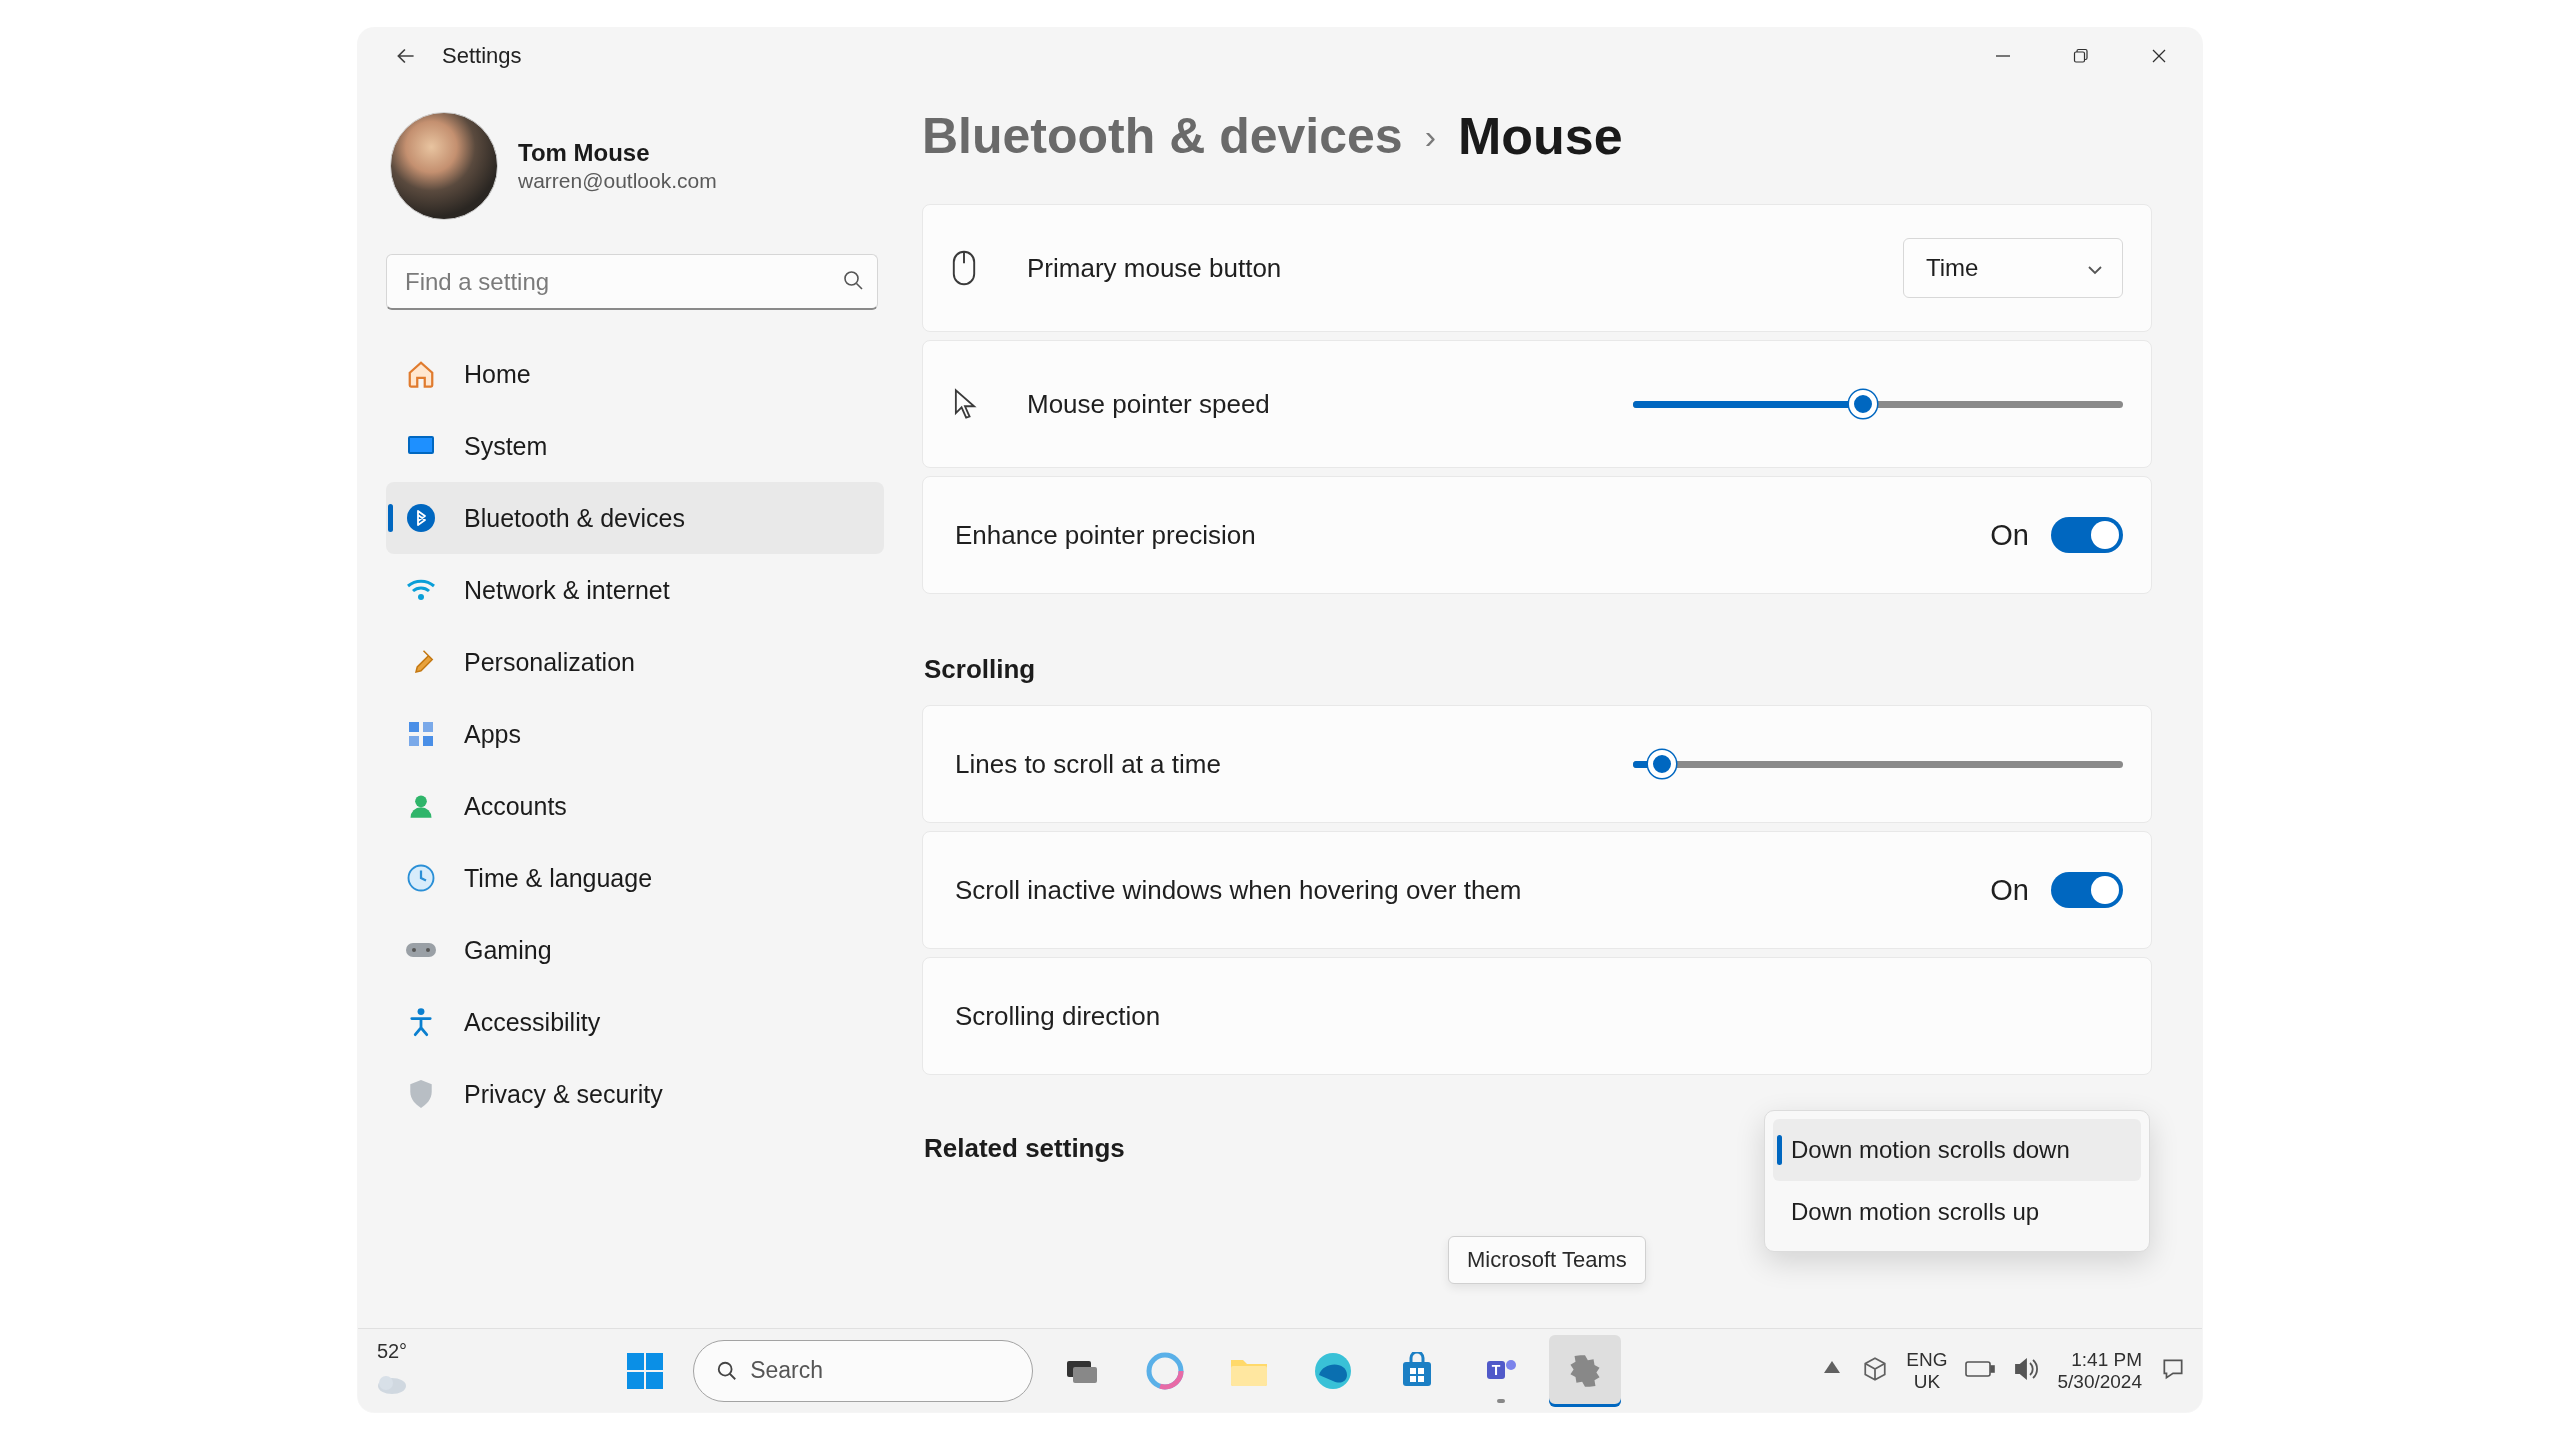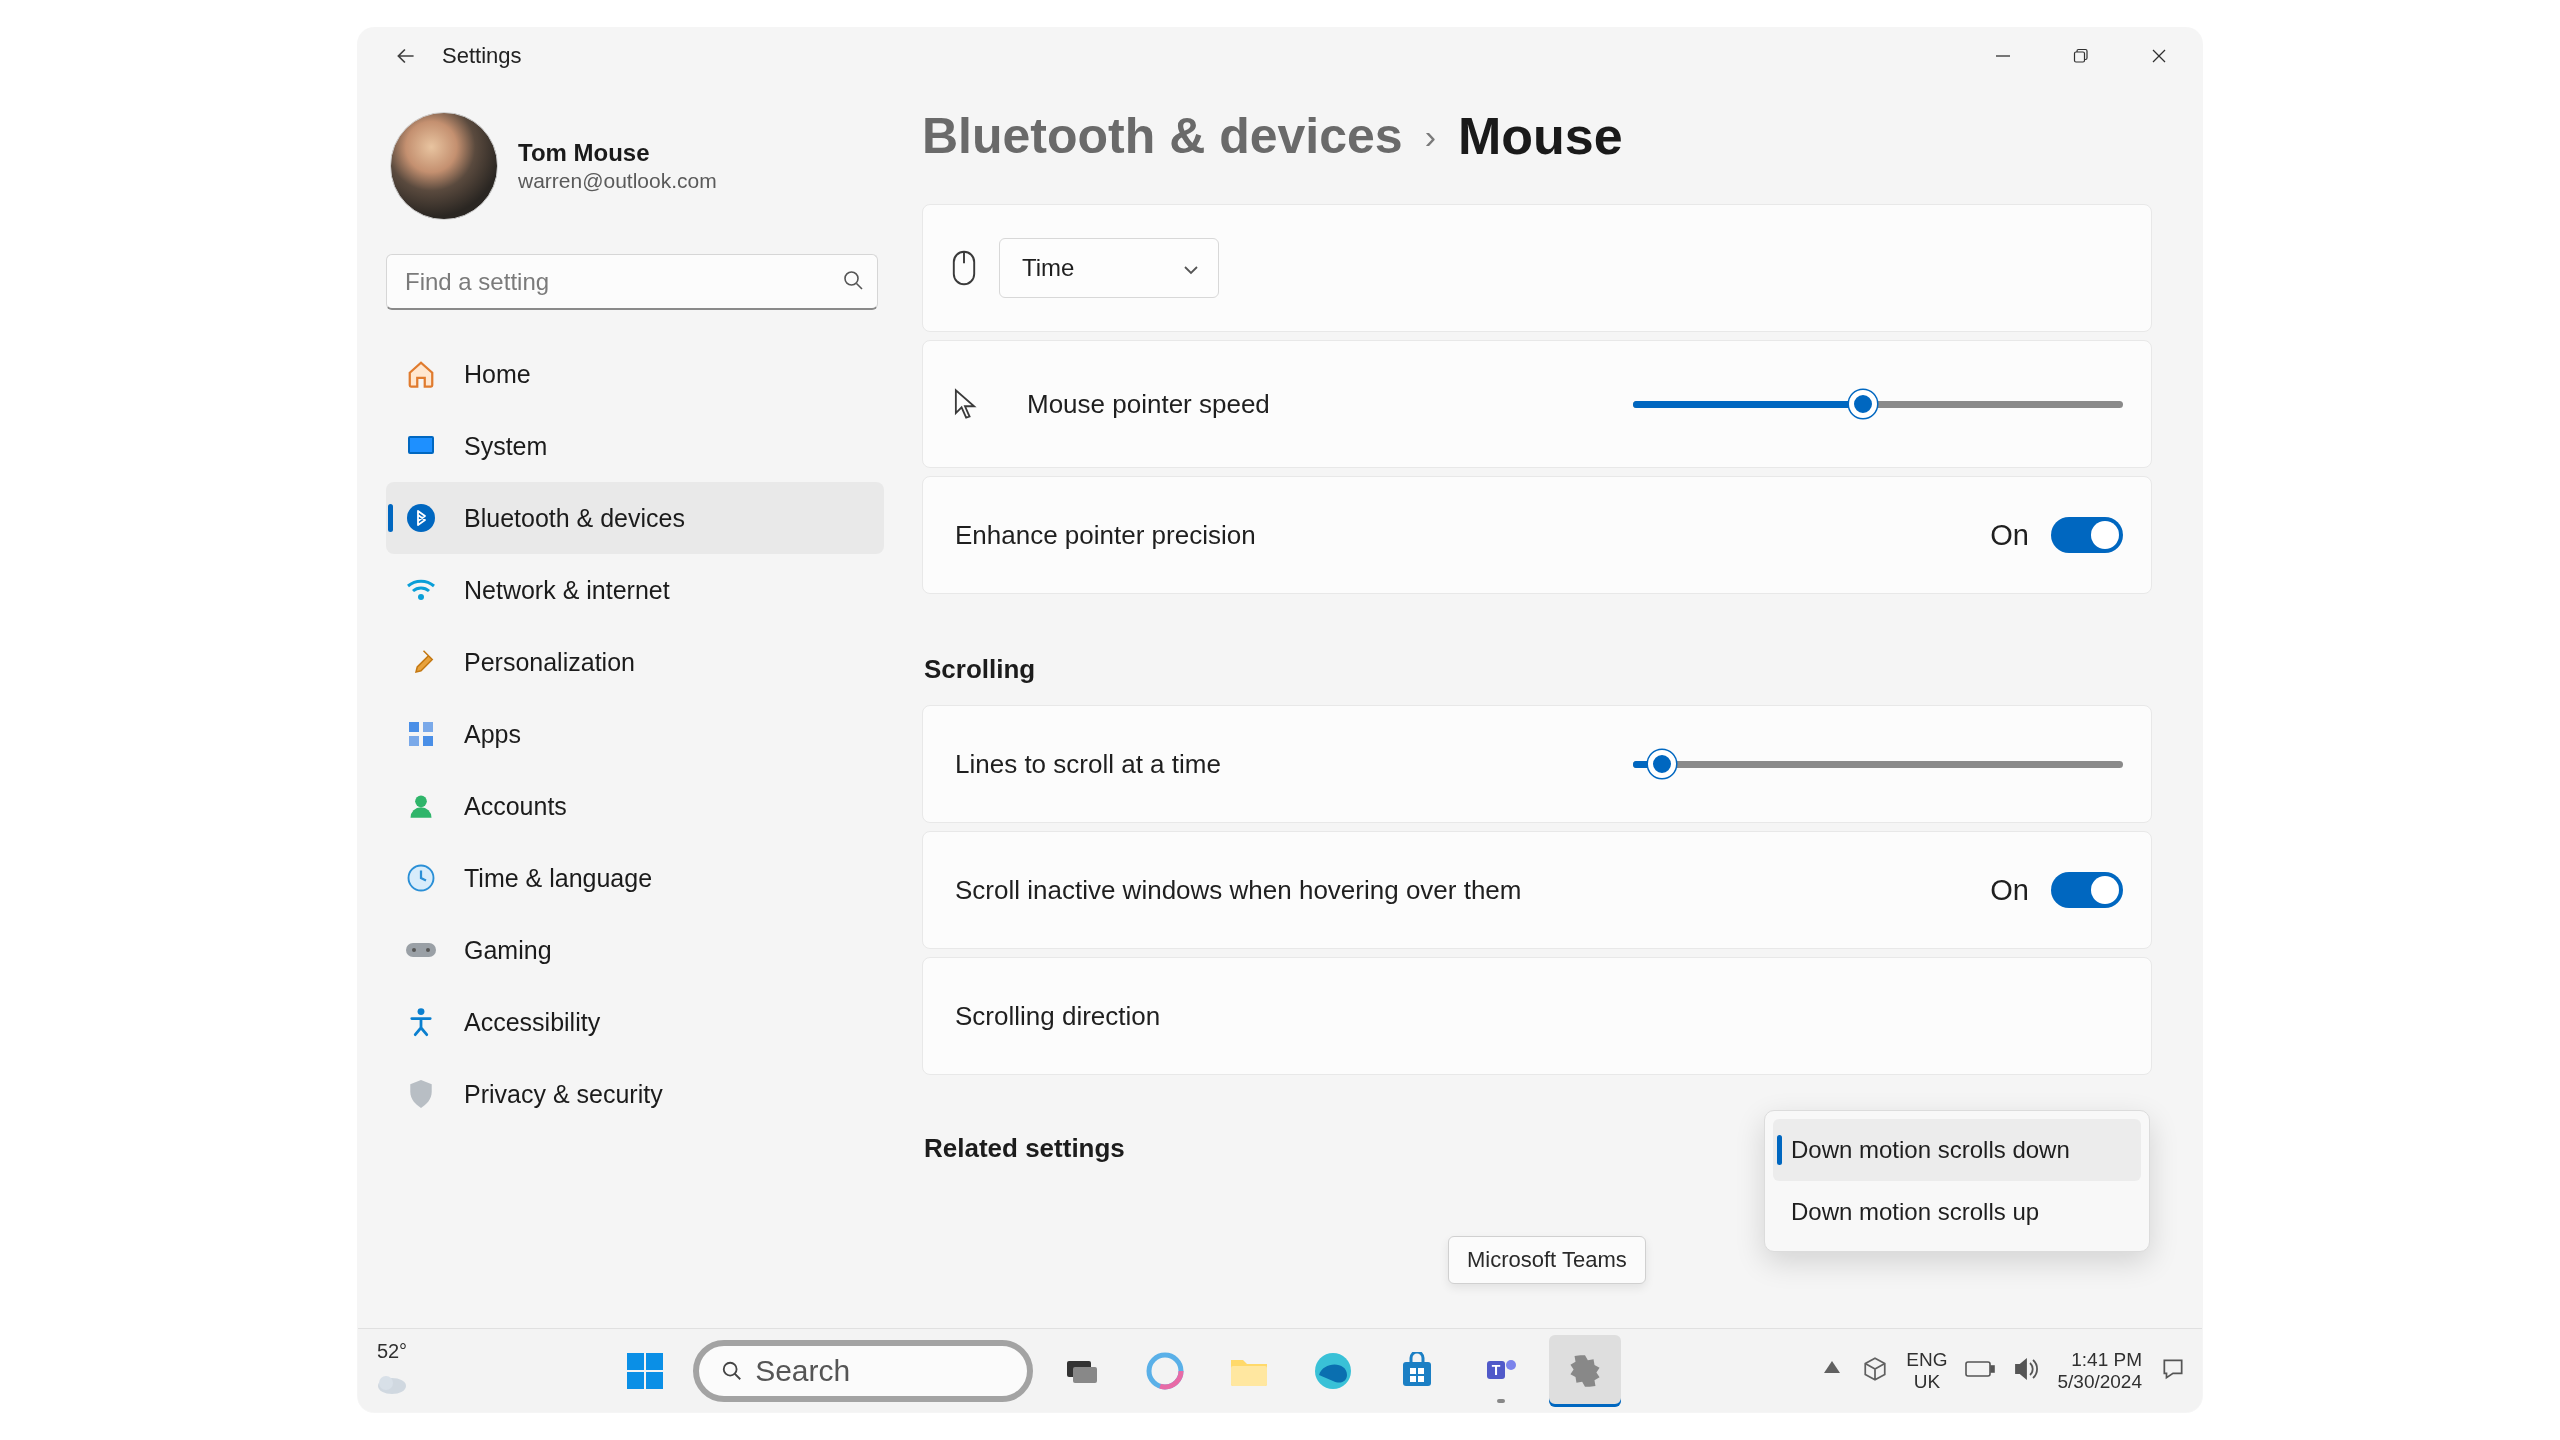--- a/index.html
+++ b/index.html
@@ -170,23 +170,23 @@
 .weather-icon { width: 36px; height: 36px; }
 .tb-center { flex: 1; display: flex; align-items: center; justify-content: center; gap: 12px; }
 .tb-icon {
   width: 72px; height: 72px; display: flex; align-items: center; justify-content: center;
   border-radius: 6px;
 }
 .tb-icon.active { background: #dedede; box-shadow: inset 0 -3px 0 #0067c0; position: relative; }
 .tb-icon.dot::after { content:""; position:absolute; bottom:4px; left:50%; transform:translateX(-50%); width:8px; height:4px; border-radius:2px; background:#888; }
 .tb-search {
   width: 340px; height: 62px; background: #fbfbfb;
-  border: 6px solid #a3a3a3; border-radius: 31px;
+  border: 1px solid #a3a3a3; border-radius: 31px;
   display: flex; align-items: center; gap: 12px; padding: 0 22px;
-  font-size: 30px; color: #555;
+  font-size: 23px; color: #555;
 }
 .tb-right { display: flex; align-items: center; gap: 18px; }
 .lang { text-align: center; font-size: 19px; line-height: 1.15; color: #303030; }
 .clock { text-align: right; font-size: 19px; line-height: 1.15; color: #303030; }
 .rel-wrap { position: relative; }
 </style>
 </head>
 <body>
 
 <div class="outer">
@@ -348,20 +348,21 @@
         <span class="bc-current">Mouse</span>
       </div>
 
       <div class="card">
         <span class="card-icon">
           <svg width="26" height="36" viewBox="0 0 20 30" fill="none" stroke="#3a3a3a" stroke-width="1.6">
               <rect x="1.5" y="1.5" width="17" height="27" rx="8.5"></rect>
               <line x1="10" y1="1.5" x2="10" y2="11"></line>
             </svg>
         </span>
+        <span class="card-label">Primary mouse button</span>
         <div class="dropdown">
           <span>Time</span>
           <span><svg width="18" height="12" viewBox="0 0 18 12" fill="none" stroke="#555" stroke-width="1.8">
                 <path d="M3 3l6 6 6-6"></path>
               </svg></span>
         </div>
       </div>
 
       <div class="card">
         <span class="card-icon">

